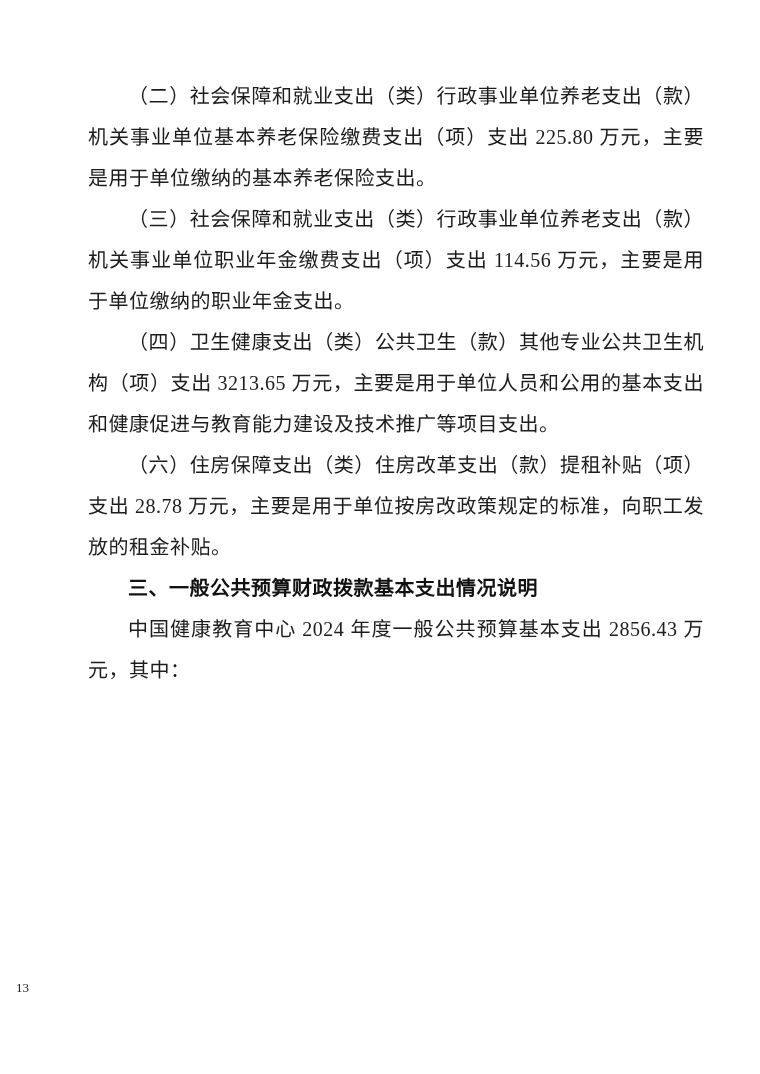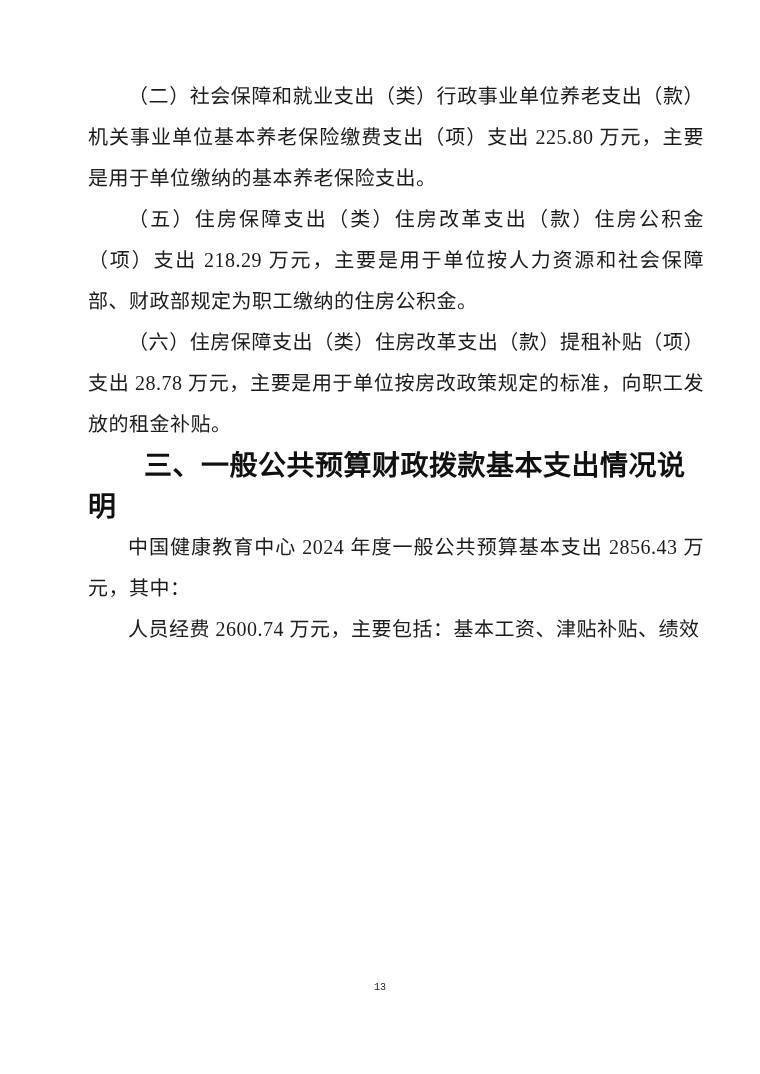--- a/index.html
+++ b/index.html
@@ -30,44 +30,44 @@
     text-align: justify;
     text-justify: inter-ideograph;
     text-indent: 2em;
     letter-spacing: 0.5px;
     word-break: break-all;
   }
   .section-heading {
     margin: 0;
     font-family: "Liberation Sans", "DejaVu Sans", sans-serif;
     font-weight: bold;
-    font-size: 28px;
+    font-size: 20px;
     line-height: 41px;
     text-indent: 2em;
     letter-spacing: 0.5px;
     color: #111111;
   }
   .page-number {
     position: absolute;
     top: 978px;
     left: 0;
     right: 0;
-    text-align: center;
-    font-size: 10px;
+    text-align: left;
+    font-size: 13px;
     line-height: 20px;
     color: #222222;
-    font-family: Liberation Mono, monospace;
+    font-family: Liberation Serif, serif;
   }
 </style>
 </head>
 <body>
 
 <div class="page">
   <div class="content">
     <p class="body-para">（二）社会保障和就业支出（类）行政事业单位养老支出（款）机关事业单位基本养老保险缴费支出（项）支出 225.80 万元，主要是用于单位缴纳的基本养老保险支出。</p>
-    <p class="body-para">（五）住房保障支出（类）住房改革支出（款）住房公积金（项）支出 218.29 万元，主要是用于单位按人力资源和社会保障部、财政部规定为职工缴纳的住房公积金。</p>
+    <p class="body-para">（三）社会保障和就业支出（类）行政事业单位养老支出（款）机关事业单位职业年金缴费支出（项）支出 114.56 万元，主要是用于单位缴纳的职业年金支出。</p>
+    <p class="body-para">（四）卫生健康支出（类）公共卫生（款）其他专业公共卫生机构（项）支出 3213.65 万元，主要是用于单位人员和公用的基本支出和健康促进与教育能力建设及技术推广等项目支出。</p>
     <p class="body-para">（六）住房保障支出（类）住房改革支出（款）提租补贴（项）支出 28.78 万元，主要是用于单位按房改政策规定的标准，向职工发放的租金补贴。</p>
     <h2 class="section-heading">三、一般公共预算财政拨款基本支出情况说明</h2>
     <p class="body-para">中国健康教育中心 2024 年度一般公共预算基本支出 2856.43 万元，其中：</p>
-    <p class="body-para">人员经费 2600.74 万元，主要包括：基本工资、津贴补贴、绩效</p>
   </div>
   <div class="page-number">13</div>
 </div>
 
 </body></html>

